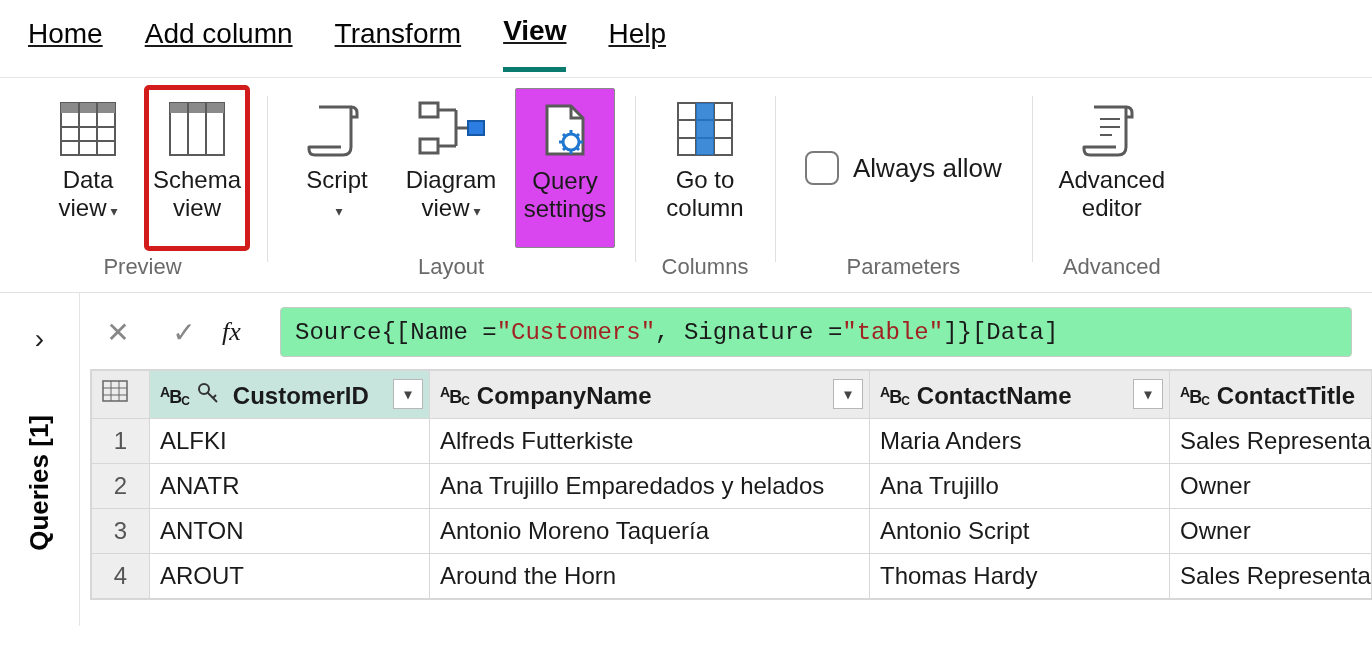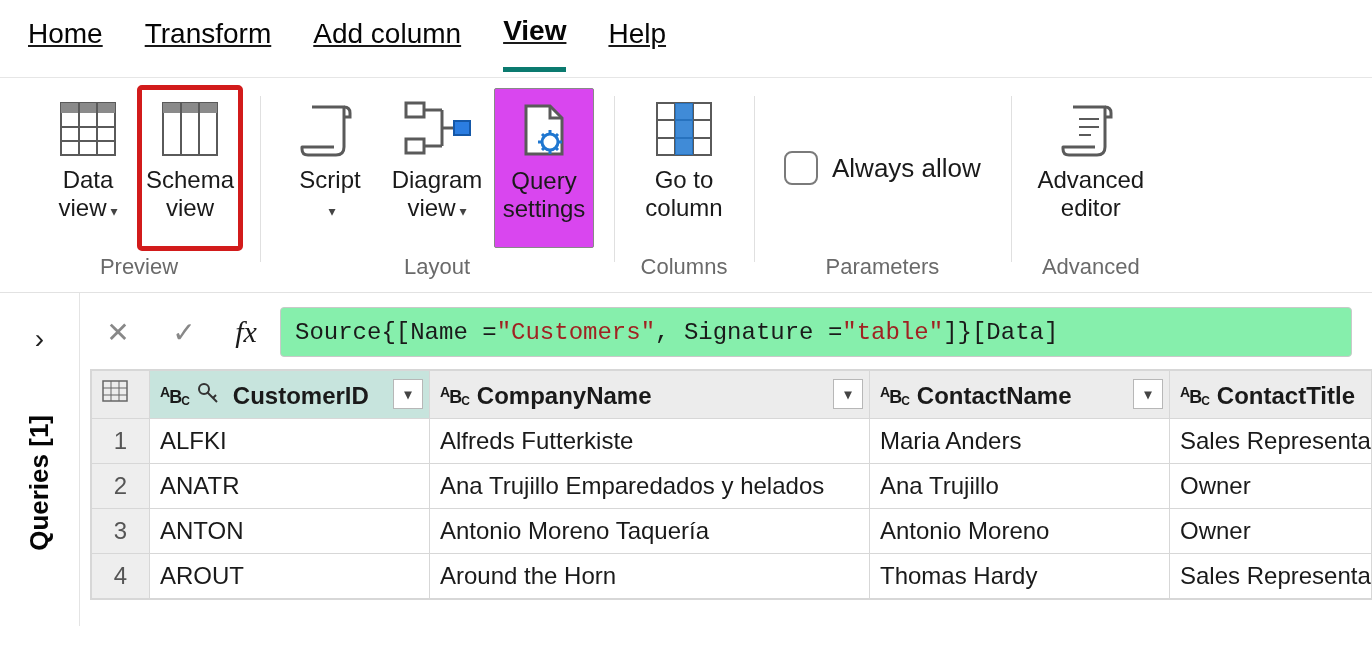--- a/index.html
+++ b/index.html
@@ -53,21 +53,21 @@
       content: "";
       position: absolute;
       left: 0;
       top: 8px;
       bottom: 26px;
       width: 1px;
       background: #e0e0e0;
     }
     .ribbon-items {
       display: flex;
-      gap: 2px;
+      gap: 9px;
       align-items: center;
     }
     .ribbon-btn {
       display: flex;
       flex-direction: column;
       align-items: center;
       justify-content: flex-start;
       width: 100px;
       padding: 6px 4px 4px;
       cursor: pointer;
@@ -175,23 +175,23 @@
       align-items: center;
       justify-content: center;
       font-size: 28px;
       color: #888;
       cursor: pointer;
     }
     .fb-btn .tick { color: #888; }
     .fx-label {
       font-family: "Times New Roman", serif;
       font-style: italic;
-      font-size: 30px;
+      font-size: 26px;
       width: 48px;
-      text-align: center;
+      text-align: left;
     }
     .formula-input {
       flex: 1;
       border: 1px solid #c9c9c9;
       border-radius: 4px;
       height: 50px;
       padding: 0 14px;
       font-family: Consolas, "Courier New", monospace;
       font-size: 24px;
       display: flex;
@@ -277,22 +277,22 @@
     }
 
     
     svg { overflow: visible; }
   </style>
 </head>
 <body>
 
 <div class="tabs">
   <div class="tab">Home</div>
+  <div class="tab">Add column</div>
   <div class="tab">Transform</div>
-  <div class="tab">Add column</div>
   <div class="tab active">View</div>
   <div class="tab">Help</div>
 </div>
 
 <div class="ribbon">
 
   <div class="ribbon-group">
     <div class="ribbon-items">
       <div class="ribbon-btn">
         <div class="icon-slot">
@@ -519,21 +519,21 @@
               <td class="rownum">2</td>
               <td>ANATR</td>
               <td>Ana Trujillo Emparedados y helados</td>
               <td>Ana Trujillo</td>
               <td>Owner</td>
             </tr>
             <tr>
               <td class="rownum">3</td>
               <td>ANTON</td>
               <td>Antonio Moreno Taquería</td>
-              <td>Antonio Moreno</td>
+              <td>Antonio Script</td>
               <td>Owner</td>
             </tr>
             <tr>
               <td class="rownum">4</td>
               <td>AROUT</td>
               <td>Around the Horn</td>
               <td>Thomas Hardy</td>
               <td>Sales Representative</td>
             </tr>
           </tbody>

